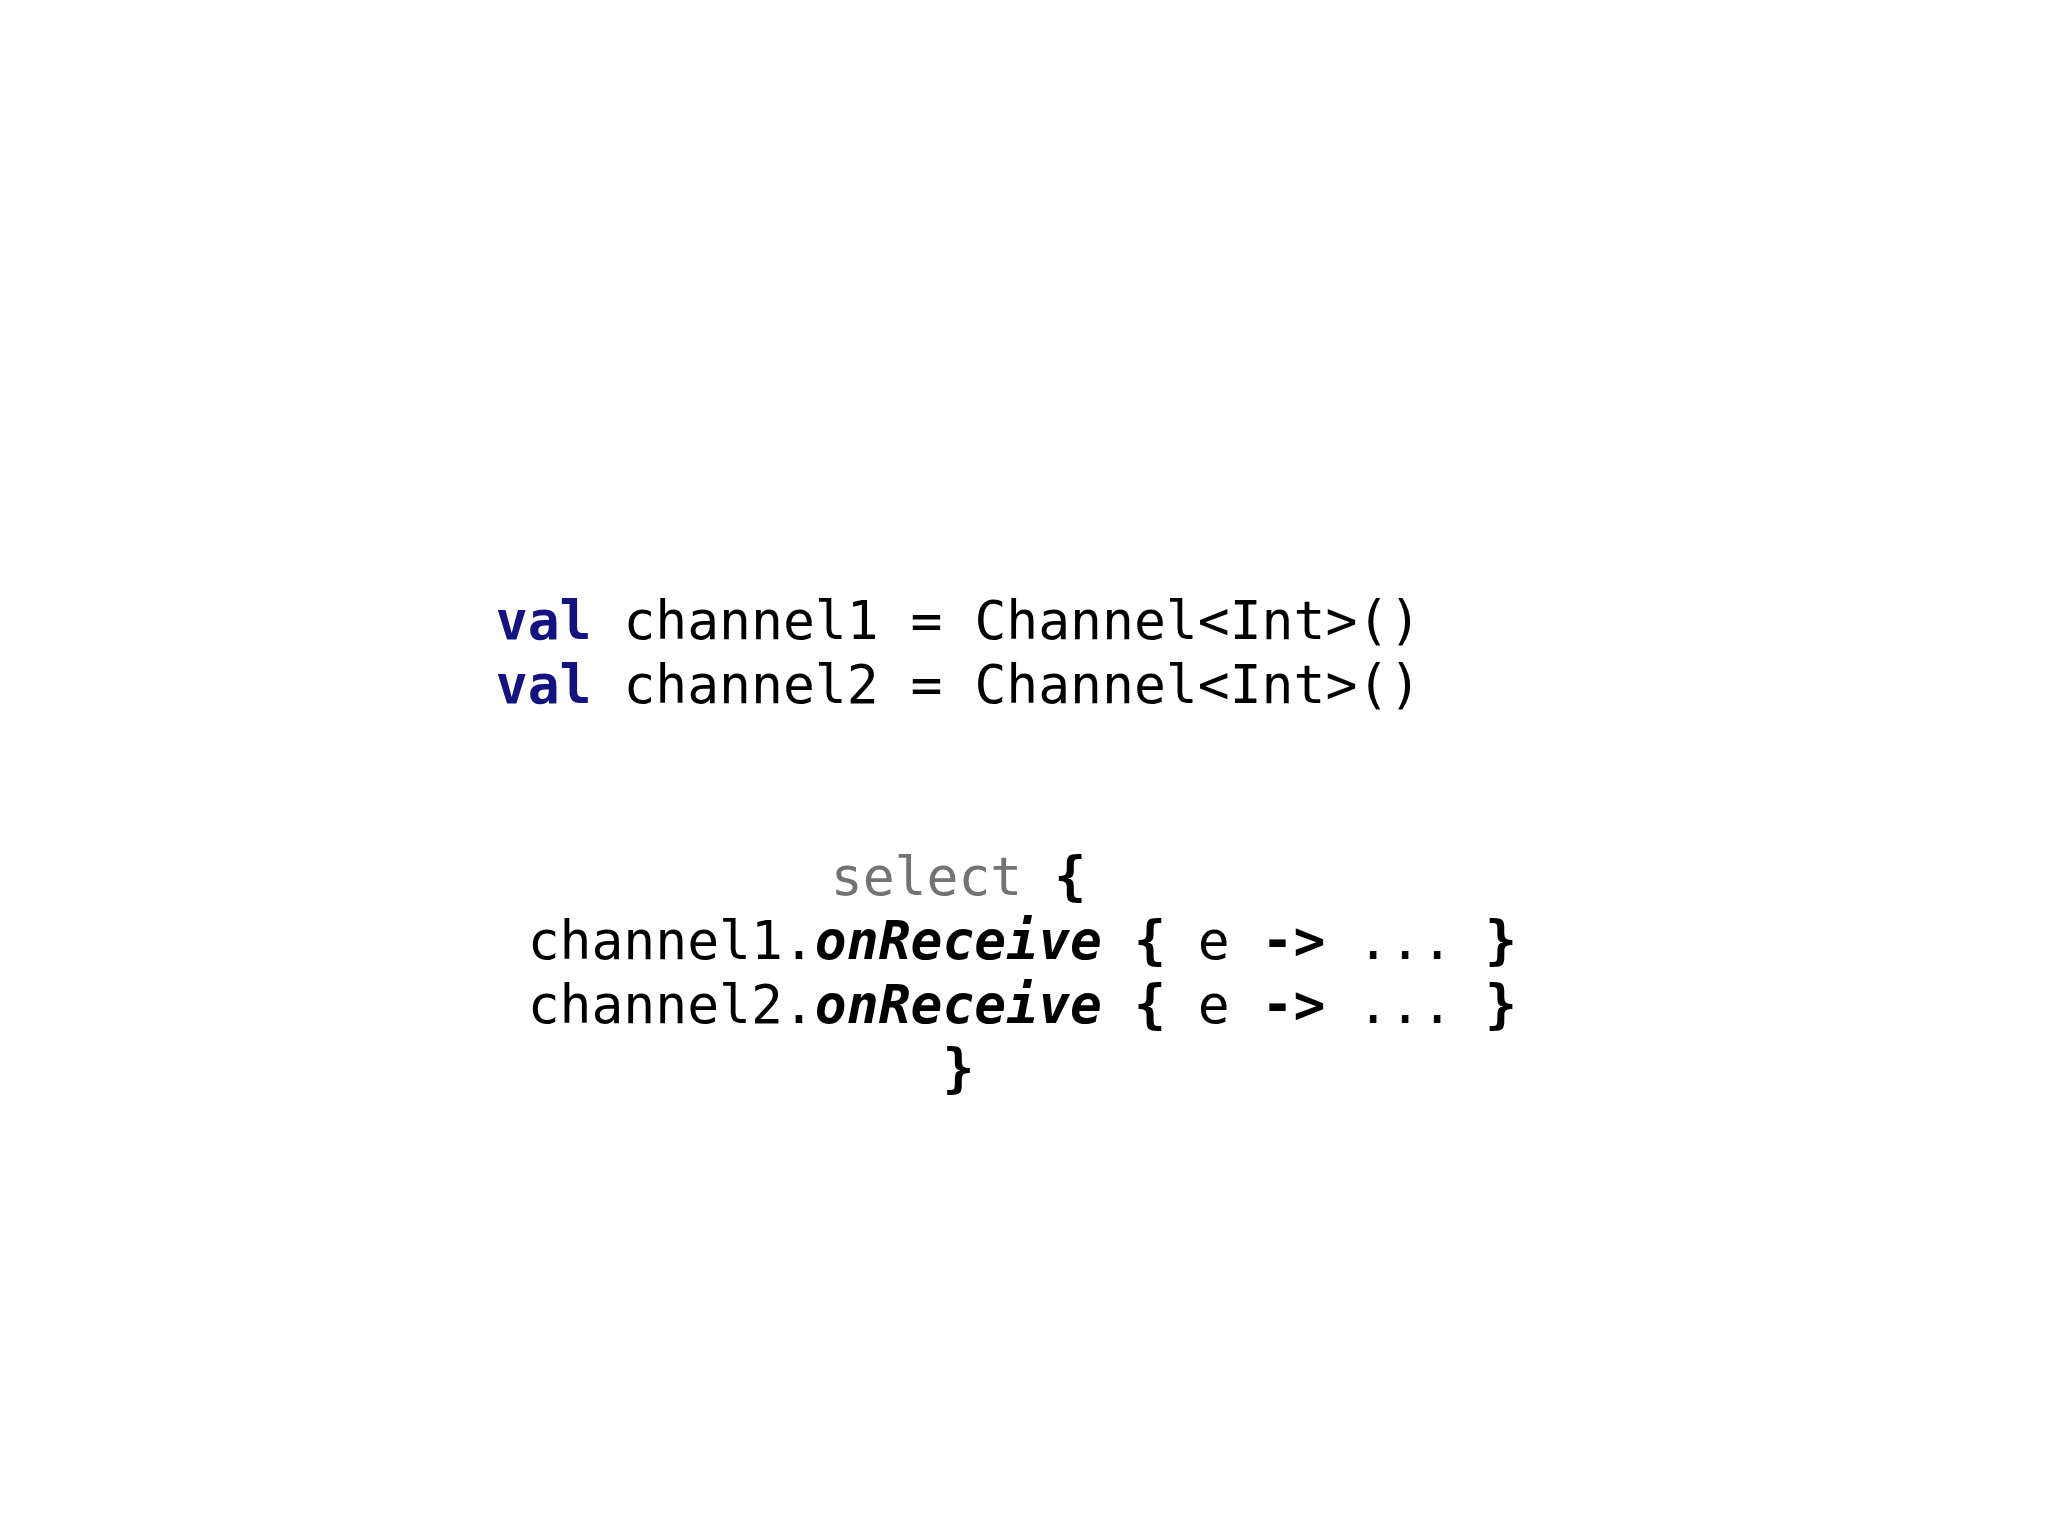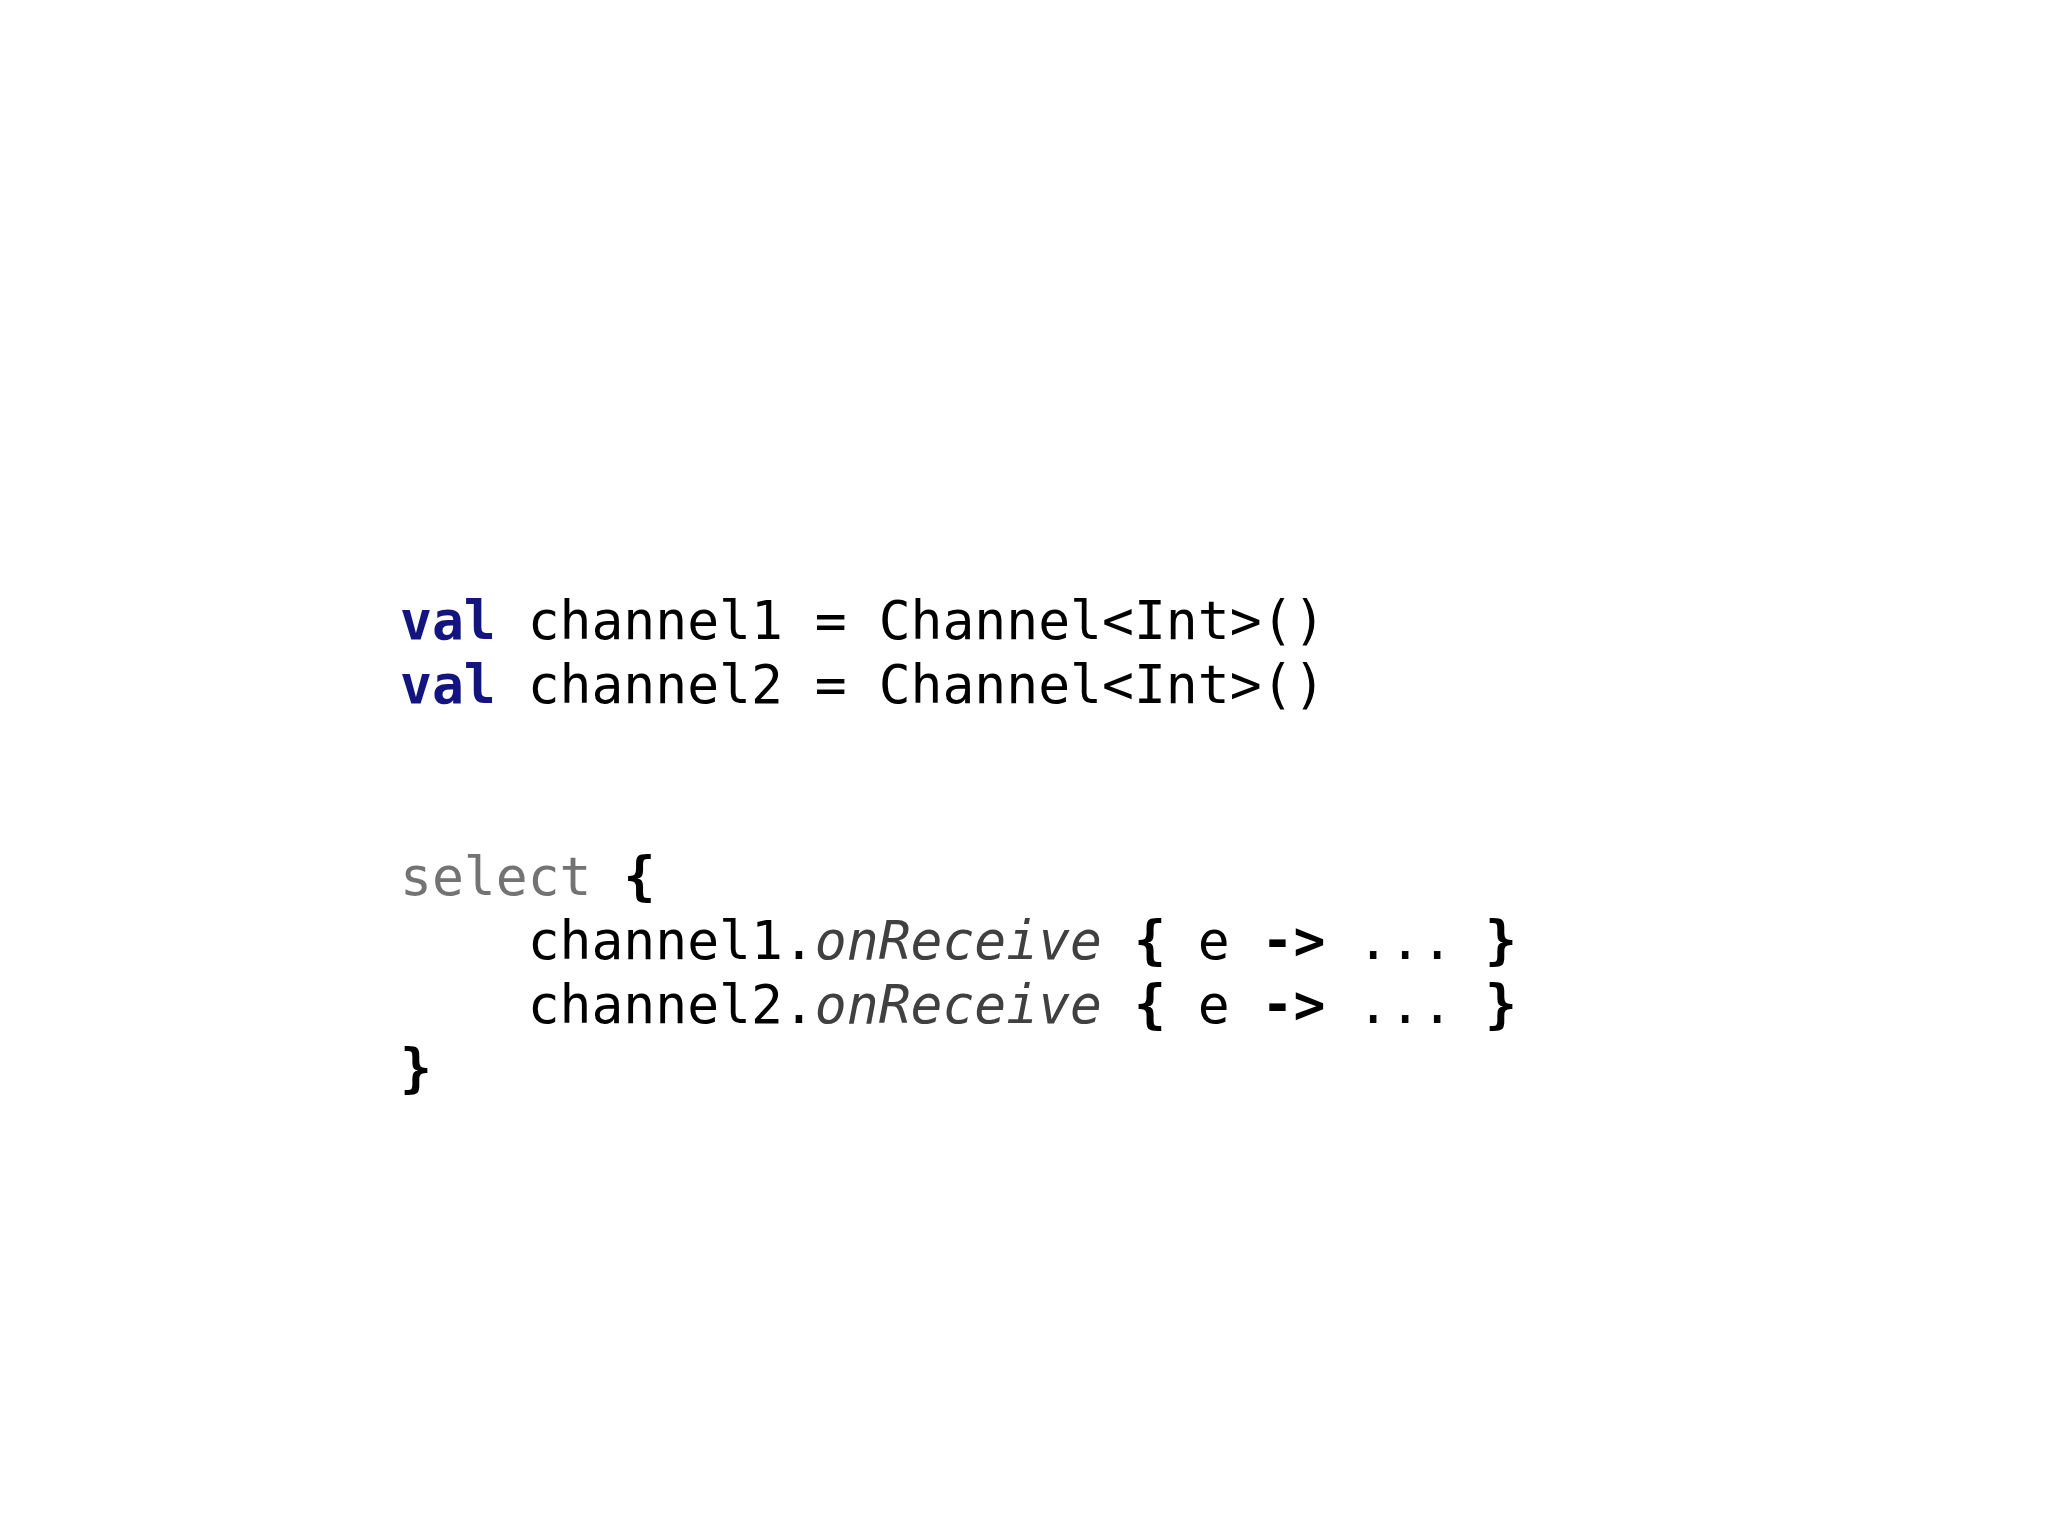--- a/index.html
+++ b/index.html
@@ -46,20 +46,21 @@
     font-size: 53px;
     line-height: 64px;
     color: #000000;
     white-space: pre;
     letter-spacing: 0px;
   }
 
   .code-line {
     white-space: pre;
     min-height: 64px;
+    text-align: center;
   }
 
   .code-line.blank {
     height: 64px;
   }
 
   .tok-keyword {
     color: #141480;
     font-weight: bold;
   }
@@ -73,22 +74,22 @@
     color: #000000;
     font-weight: normal;
   }
 
   .tok-brace {
     color: #000000;
     font-weight: bold;
   }
 
   .tok-member {
-    color: #404040;
-    font-weight: normal;
+    color: #000000;
+    font-weight: bold;
     font-style: italic;
   }
 
   .tok-arrow {
     color: #000000;
     font-weight: bold;
   }
 </style>
 </head>
 <body>

